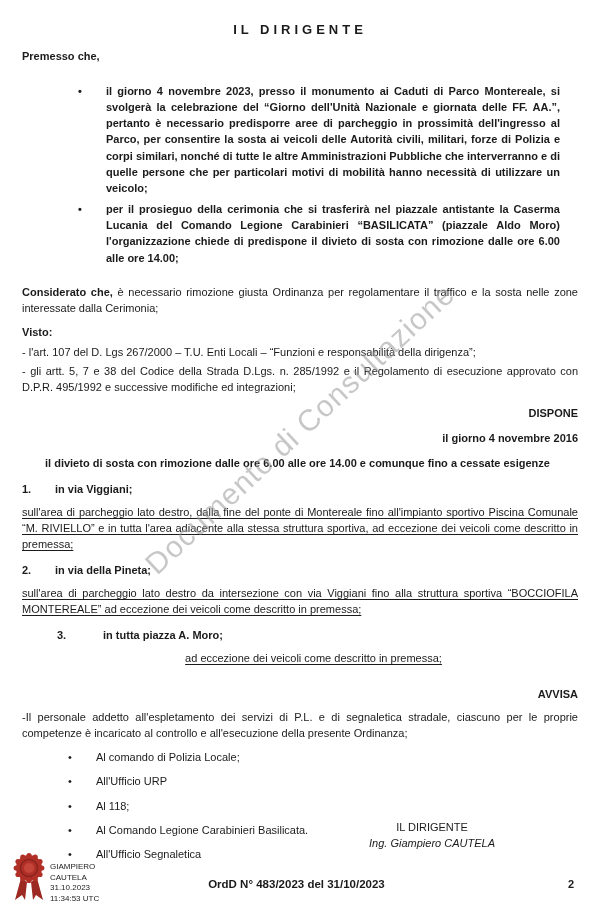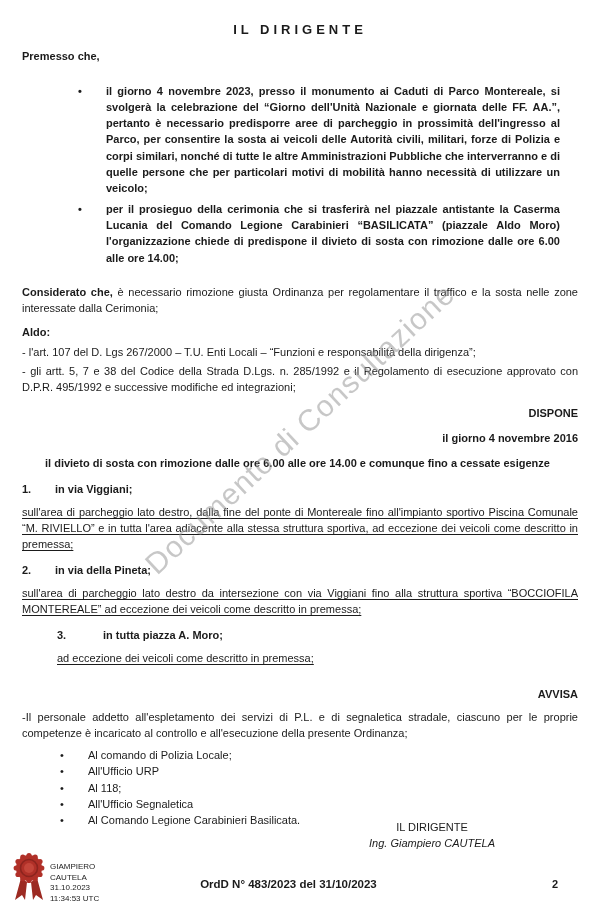--- a/index.html
+++ b/index.html
@@ -16,32 +16,32 @@
   .para{margin:6px 0;text-align:justify;}
   .italic{font-style:italic;}
   .visto-item{margin:3px 0;text-align:justify;}
   .center-head{text-align:right;font-weight:bold;margin:9px 0 2px 0;}
   .order-line{font-weight:bold;margin:9px 0 6px 0;padding-left:23px;}
   .numitem{display:flex;font-weight:bold;margin:9px 0 7px 0;}
   .numitem .num{width:33px;flex:0 0 33px;}
   .numitem.indent{margin-left:35px;}
   .numitem.indent .num{width:46px;flex:0 0 46px;}
   .uline{text-decoration:underline;text-underline-offset:2px;margin:6px 0;text-align:justify;}
-  .uline.indent{margin-left:35px;text-align:left;}
+  .uline.indent{margin-left:27px;text-align:center;}
   .rlist{margin:2px 0 0 0;}
-  .ritem{position:relative;padding-left:66px;margin:0;}
+  .ritem{position:relative;padding-left:66px;margin:8px;}
   .ritem::before{content:"•";position:absolute;left:38px;top:0;}
   .sigblock{position:absolute;left:322px;top:820px;width:220px;text-align:center;font-size:11px;line-height:15.5px;}
   .sig-name{font-style:italic;}
   .watermark{
     position:absolute;left:85px;top:412px;width:430px;text-align:center;
     font-size:30px;color:#9b9b9b;opacity:0.55;transform:rotate(-43deg);
     white-space:nowrap;pointer-events:none;z-index:5;letter-spacing:1px;
   }
-  .footer{position:absolute;left:0;right:16px;bottom:0;height:58px;}
+  .footer{position:absolute;left:0;right:0;bottom:0;height:58px;}
   .seal{position:absolute;left:10px;bottom:6px;}
   .signer{position:absolute;left:50px;bottom:8px;font-size:8px;line-height:10.5px;color:#222;}
   .order-ref{position:absolute;left:50%;transform:translateX(-52%);bottom:22px;font-weight:bold;font-size:11.5px;}
   .pagenum{position:absolute;right:26px;bottom:22px;font-weight:bold;font-size:11px;}
 </style>
 </head>
 <body>
 
 <div class="page">
 
@@ -53,21 +53,21 @@
 
     <div class="lead">Premesso che,</div>
 
     <div class="blist">
       <div class="bitem">il giorno 4 novembre 2023, presso il monumento ai Caduti di Parco Montereale, si svolgerà la celebrazione del “Giorno dell'Unità Nazionale e giornata delle FF. AA.”, pertanto è necessario predisporre aree di parcheggio in prossimità dell'ingresso al Parco, per consentire la sosta ai veicoli delle Autorità civili, militari, forze di Polizia e corpi similari, nonché di tutte le altre Amministrazioni Pubbliche che interverranno e di quelle persone che per particolari motivi di mobilità hanno necessità di utilizzare un veicolo;</div>
       <div class="bitem">per il prosieguo della cerimonia che si trasferirà nel piazzale antistante la Caserma Lucania del Comando Legione Carabinieri “BASILICATA” (piazzale Aldo Moro) l'organizzazione chiede di predispone il divieto di sosta con rimozione  dalle ore 6.00 alle ore 14.00;</div>
     </div>
 
     <p class="para"><b>Considerato che,</b> <span>è necessario rimozione giusta Ordinanza per regolamentare il traffico e la sosta nelle zone interessate dalla Cerimonia;</span></p>
 
-    <div class="lead" style="margin-top:8px;">Aldo:</div>
+    <div class="lead" style="margin-top:8px;">Visto:</div>
 
     <p class="visto-item">- l'art. 107 del D. Lgs 267/2000 – T.U. Enti Locali – “Funzioni e responsabilità della dirigenza”;</p>
     <p class="visto-item" style="margin-top:0;">- gli artt. 5, 7 e 38 del Codice della Strada D.Lgs. n. 285/1992 e il Regolamento di esecuzione approvato con D.P.R. 495/1992 e successive modifiche ed integrazioni;</p>
 
     <div class="center-head">DISPONE</div>
     <div class="center-head">il giorno 4 novembre 2016</div>
 
     <div class="order-line">il divieto di sosta con rimozione  dalle ore 6.00 alle ore 14.00 e comunque fino a cessate esigenze</div>
 
     <div class="numitem">
@@ -89,22 +89,22 @@
     <div class="uline indent">ad eccezione dei veicoli come descritto in premessa;</div>
 
     <div class="center-head" style="margin-top:20px;margin-bottom:6px;">AVVISA</div>
 
     <p class="para">-Il personale addetto all'espletamento dei servizi di P.L. e di segnaletica stradale, ciascuno per le proprie competenze è incaricato al controllo e all'esecuzione della presente Ordinanza;</p>
 
     <div class="rlist">
       <div class="ritem">Al comando di Polizia Locale;</div>
       <div class="ritem">All'Ufficio URP</div>
       <div class="ritem">Al 118;</div>
+      <div class="ritem">Al Comando Legione Carabinieri Basilicata.</div>
       <div class="ritem">All'Ufficio Segnaletica</div>
-      <div class="ritem">Al Comando Legione Carabinieri Basilicata.</div>
     </div>
 
   </div>
 
   <div class="sigblock">
     <div>IL DIRIGENTE</div>
     <div class="sig-name">Ing. Giampiero  CAUTELA</div>
   </div>
 
   <div class="footer">

